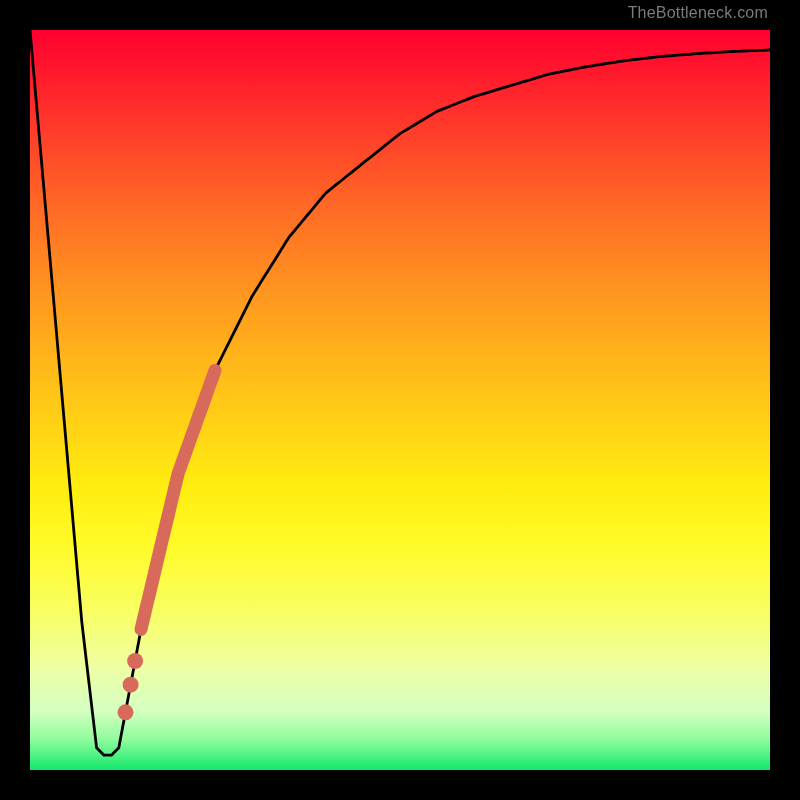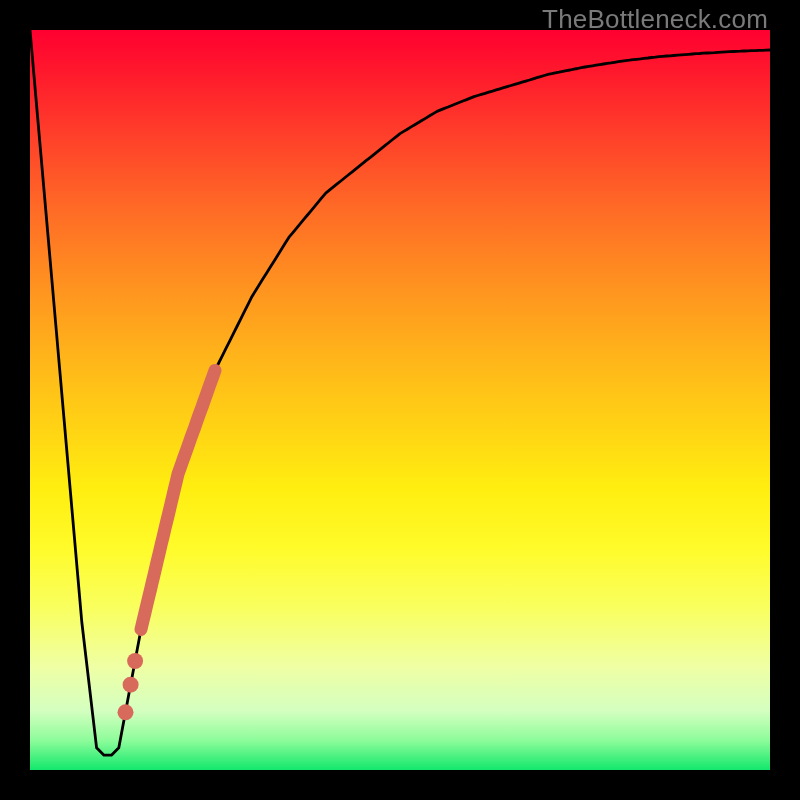--- a/index.html
+++ b/index.html
@@ -45,21 +45,21 @@
       #d4ffc0 92%,
       #8dfc9a 96%,
       #12e86c 100%
     );
   }
   .watermark {
     position: absolute;
     top: 4px;
     right: 32px;
     color: #7a7a7a;
-    font-size: 26px;
+    font-size: 16px;
     font-weight: 400;
     letter-spacing: 0.2px;
     user-select: none;
   }
   svg.curve {
     position: absolute;
     inset: 0;
     width: 100%;
     height: 100%;
   }

